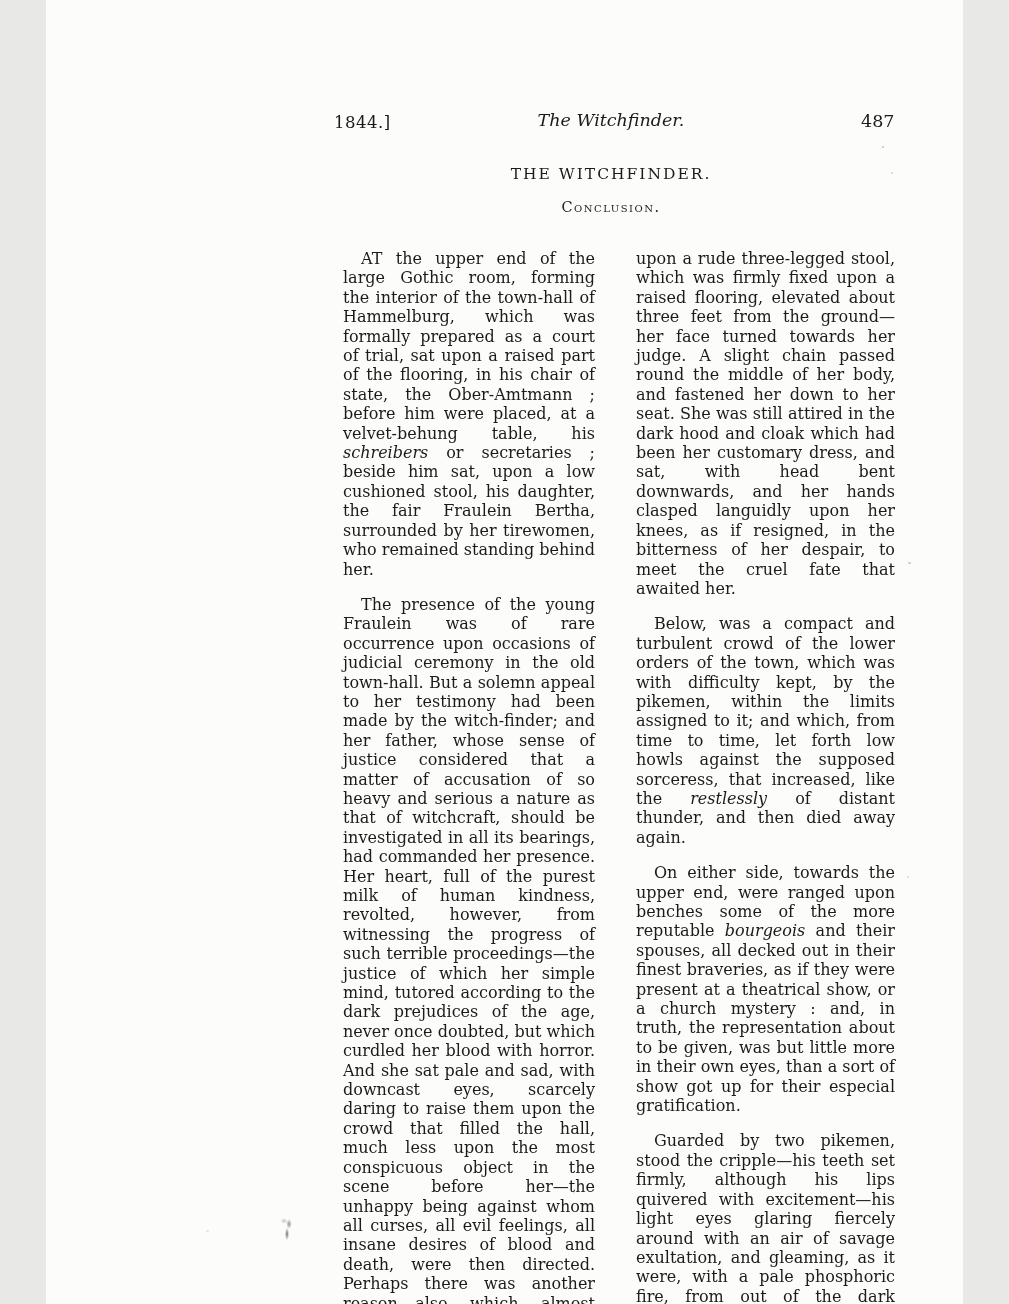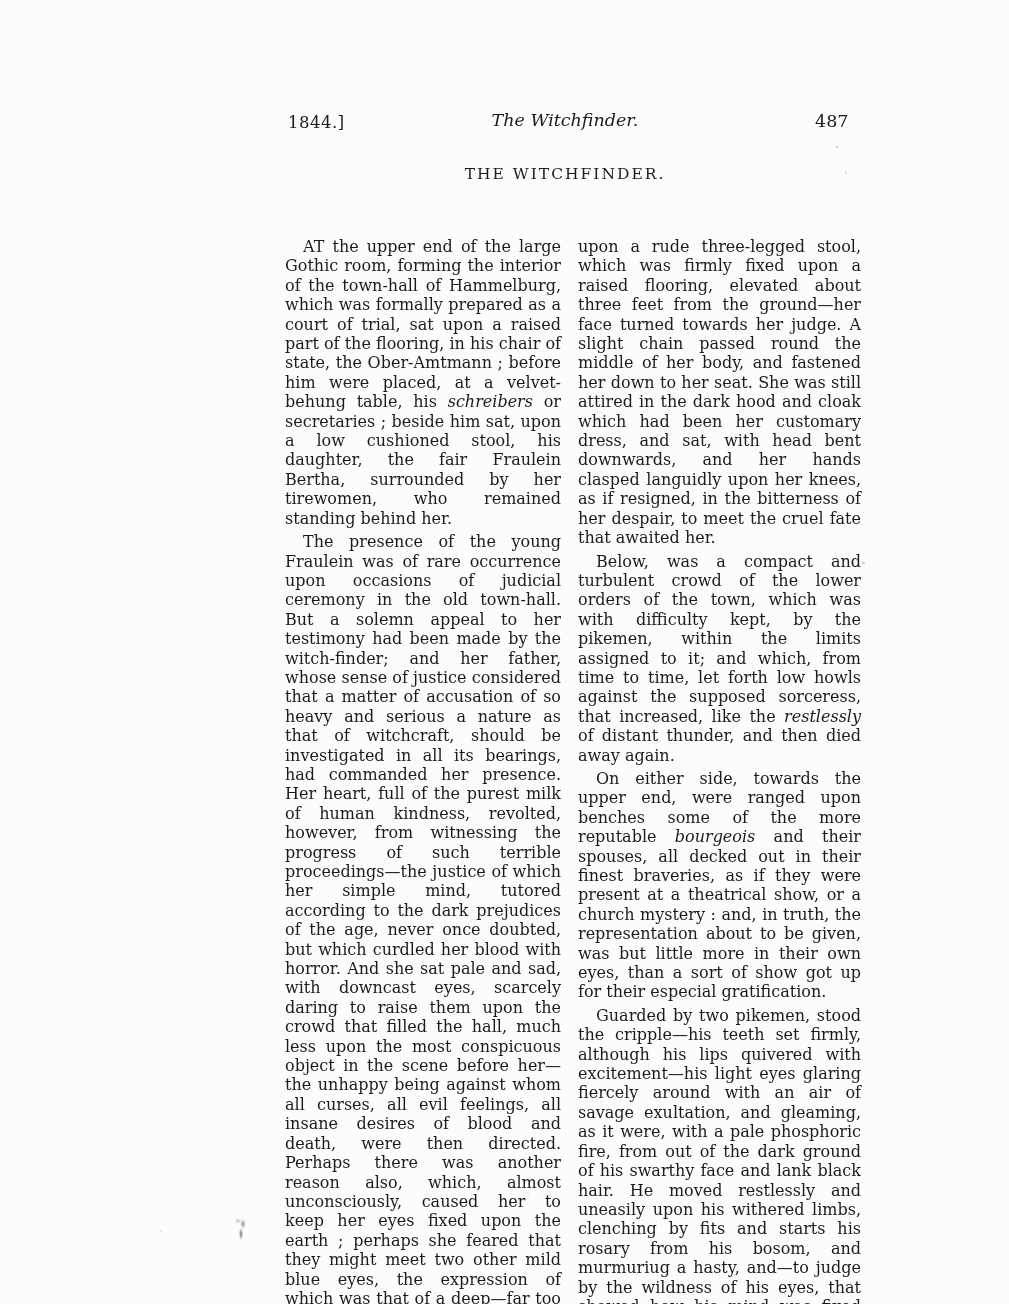--- a/index.html
+++ b/index.html
@@ -1,18 +1,18 @@
 <!DOCTYPE html>
 <html><head>
 <meta charset="utf-8">
 <style>
   html,body{margin:0;padding:0;background:#e8e8e6;}
   .page{
     position:relative;
-    width:1009px;height:1304px;
+    width:917px;height:1304px;
     margin:0 auto;
     background:#fcfcfa;
     overflow:hidden;
     font-family:"DejaVu Serif","Liberation Serif",serif;
     color:#1b1b1b;
   }
   
   .hdr-date{position:absolute;left:288px;top:113px;font-size:16.5px;letter-spacing:.5px;}
   .hdr-title{position:absolute;left:280px;top:110px;width:570px;text-align:center;font-style:italic;font-size:17.5px;}
   .hdr-page{position:absolute;left:815px;top:111px;font-size:17.5px;}
@@ -27,21 +27,21 @@
     font-variant:small-caps;letter-spacing:1.5px;
   }
   
   .col{
     position:absolute;top:233px;
     font-size:16px;line-height:19.4px;
     text-align:justify;
   }
   .col-left{left:281px;width:284px;}
   .col-right{left:574px;width:291px;}
-  .col p{margin:4px;text-indent:18px;}
+  .col p{margin:16px;text-indent:18px;}
   .col p.no-indent{text-indent:0;}
   
   .speck{position:absolute;background:#555;border-radius:50%;opacity:.35;}
   .smudge{
     position:absolute;left:233px;top:1216px;width:16px;height:26px;
     background:
       radial-gradient(4px 7px at 10px 8px, rgba(60,60,60,.55), rgba(60,60,60,0) 70%),
       radial-gradient(3px 9px at 8px 18px, rgba(40,40,40,.65), rgba(40,40,40,0) 70%),
       radial-gradient(5px 4px at 5px 5px, rgba(90,90,90,.35), rgba(90,90,90,0) 70%);
     filter:blur(.6px);
@@ -50,20 +50,21 @@
 </head>
 <body>
 
 <div class="page">
 
   <span class="hdr-date">1844.]</span>
   <span class="hdr-title">The Witchfinder.</span>
   <span class="hdr-page">487</span>
 
   <h1 class="art-title">THE WITCHFINDER.</h1>
+  <h2 class="art-subtitle">Conclusion.</h2>
 
   <div class="col col-left" id="col-left">
       <p>AT the upper end of the large Gothic room, forming the interior of the town-hall of Hammelburg, which was formally prepared as a court of trial, sat upon a raised part of the flooring, in his chair of state, the Ober-Amtmann ; before him were placed, at a velvet-behung table, his <i>schreibers</i> or secretaries ; beside him sat, upon a low cushioned stool, his daughter, the fair Fraulein Bertha, surrounded by her tirewomen, who remained standing behind her.</p>
       <p>The presence of the young Fraulein was of rare occurrence upon occasions of judicial ceremony in the old town-hall. But a solemn appeal to her testimony had been made by the witch-finder; and her father, whose sense of justice considered that a matter of accusation of so heavy and serious a nature as that of witchcraft, should be investigated in all its bearings, had commanded her presence. Her heart, full of the purest milk of human kindness, revolted, however, from witnessing the progress of such terrible proceedings—the justice of which her simple mind, tutored according to the dark prejudices of the age, never once doubted, but which curdled her blood with horror. And she sat pale and sad, with downcast eyes, scarcely daring to raise them upon the crowd that filled the hall, much less upon the most conspicuous object in the scene before her—the unhappy being against whom all curses, all evil feelings, all insane desires of blood and death, were then directed. Perhaps there was another reason also, which, almost unconsciously, caused her to keep her eyes fixed upon the earth ; perhaps she feared that they might meet two other mild blue eyes, the expression of which was that of a deep—far too deep—an interest ; for it caused her heart to beat, and her spirit to be troubled ; and her bosom to heave and sigh, she knew not wherefore : unless, indeed, she were, in truth, bewitched.</p>
     </div>
   <div class="col col-right" id="col-right">
       <p class="no-indent">upon a rude three-legged stool, which was firmly fixed upon a raised flooring, elevated about three feet from the ground—her face turned towards her judge. A slight chain passed round the middle of her body, and fastened her down to her seat. She was still attired in the dark hood and cloak which had been her customary dress, and sat, with head bent downwards, and her hands clasped languidly upon her knees, as if resigned, in the bitterness of her despair, to meet the cruel fate that awaited her.</p>
       <p>Below, was a compact and turbulent crowd of the lower orders of the town, which was with difficulty kept, by the pikemen, within the limits assigned to it; and which, from time to time, let forth low howls against the supposed sorceress, that increased, like the <i>restlessly</i> of distant thunder, and then died away again.</p>
       <p>On either side, towards the upper end, were ranged upon benches some of the more reputable <i>bourgeois</i> and their spouses, all decked out in their finest braveries, as if they were present at a theatrical show, or a church mystery : and, in truth, the representation about to be given, was but little more in their own eyes, than a sort of show got up for their especial gratification.</p>
       <p>Guarded by two pikemen, stood the cripple—his teeth set firmly, although his lips quivered with excitement—his light eyes glaring fiercely around with an air of savage exultation, and gleaming, as it were, with a pale phosphoric fire, from out of the dark ground of his swarthy face and lank black hair. He moved restlessly and uneasily upon his withered limbs, clenching by fits and starts his rosary from his bosom, and murmuriug a hasty, and—to judge by the wildness of his eyes, that showed how his mind was fixed upon far other thoughts—a vain prayer. He rolled also his head and the upper part of his body continually backwards and forwards, like a wild beast fretting in his cage.</p>

